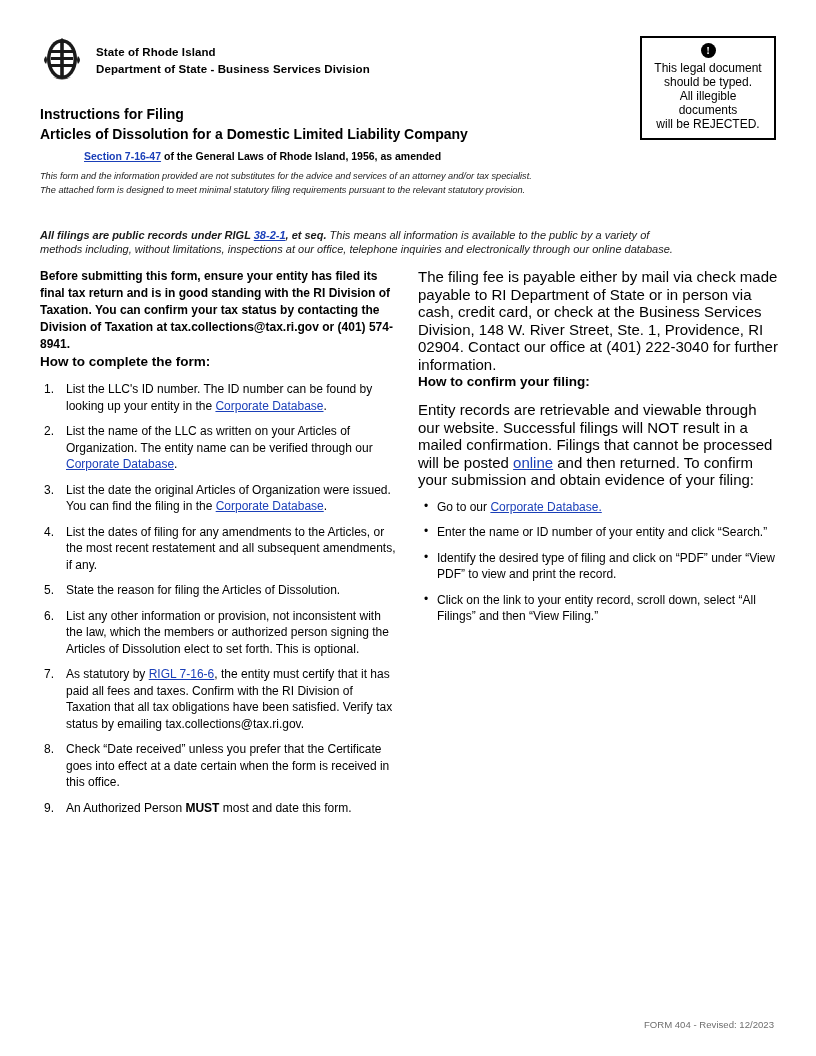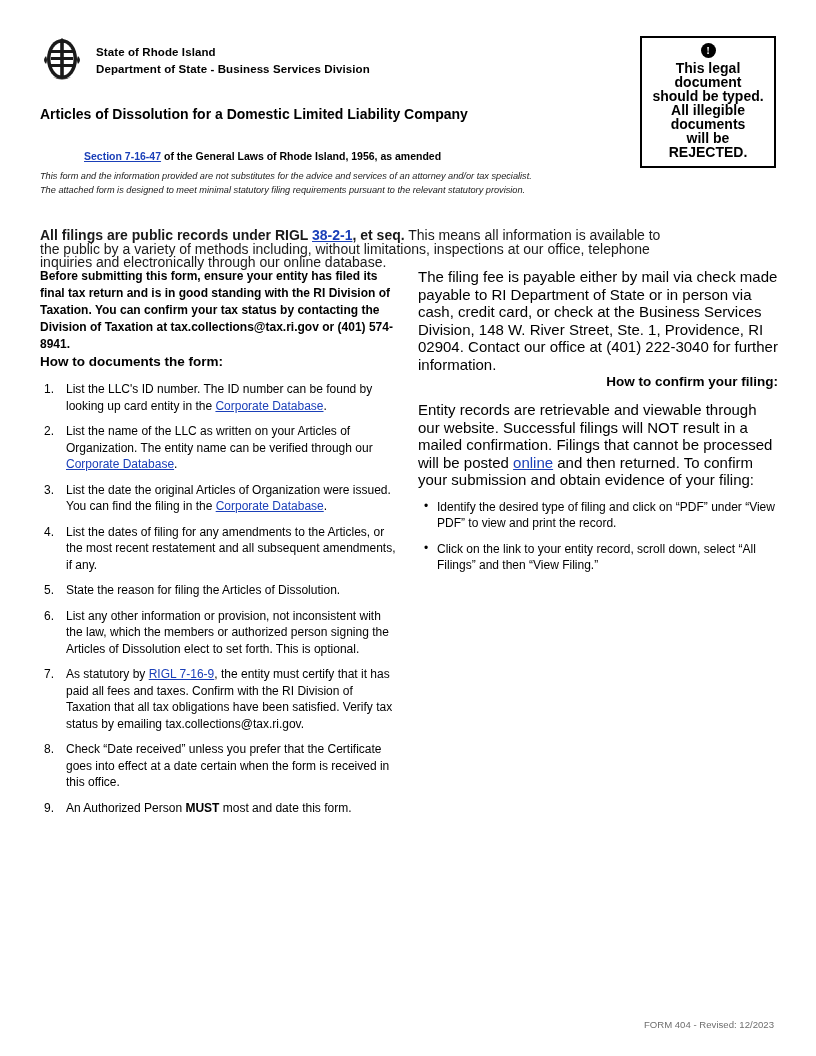--- a/index.html
+++ b/index.html
@@ -63,22 +63,22 @@
     background: #000;
     color: #fff;
     font-size: 11px;
     line-height: 15px;
     font-weight: bold;
     display: block;
     margin: 0 auto 3px auto;
     font-family: "Liberation Serif", serif;
   }
   .notice-line {
-    font-size: 14px;
-    font-weight: bold;
+    font-size: 12px;
+    font-weight: normal;
     line-height: 14px;
   }
   
   .title-block {
     position: absolute;
     left: 40px;
     top: 104px;
     width: 620px;
   }
   .title1 {
@@ -111,21 +111,22 @@
     font-size: 9.2px;
     font-style: italic;
     line-height: 13.5px;
     color: #1a1a1a;
   }
   .public-note {
     position: absolute;
     left: 40px;
     top: 229px;
     width: 640px;
-    font-size: 14px;
+    font-size: 11px;
+    font-style: italic;
     line-height: 13.5px;
     color: #1a1a1a;
   }
   .public-note b { font-weight: bold; }
   
   .col-left {
     position: absolute;
     left: 40px;
     top: 268px;
     width: 360px;
@@ -190,21 +191,21 @@
     margin-bottom: 9px;
     font-size: 12px;
     line-height: 16.5px;
   }
   ul.bullets > li:before {
     content: "\2022";
     position: absolute;
     left: 6px;
     top: -1px;
   }
-  .right-head-2 { margin-top: 28px; text-align: right; }
+  .right-head-2 { margin-top: 28px; }
   
   .footer {
     position: absolute;
     right: 42px;
     bottom: 26px;
     font-size: 9.6px;
     color: #6e6e6e;
   }
 </style>
 </head>
@@ -234,61 +235,64 @@
   <div class="notice">
     <span class="notice-icon">!</span>
     <div class="notice-line">This legal document</div>
     <div class="notice-line">should be typed.</div>
     <div class="notice-line">All illegible</div>
     <div class="notice-line">documents</div>
     <div class="notice-line">will be REJECTED.</div>
   </div>
 
   <div class="title-block">
+    <div class="title1">Instructions for Filing</div>
     <div class="title2">Articles of Dissolution for a Domestic Limited Liability Company</div>
   </div>
 
   <div class="statute-line">
     <a class="link" href="#">Section 7-16-47</a><span> of the General Laws of Rhode Island, 1956, as amended</span>
   </div>
 
   <div class="italic-note">
     <div>This form and the information provided are not substitutes for the advice and services of an attorney and/or tax specialist.</div>
     <div>The attached form is designed to meet minimal statutory filing requirements pursuant to the relevant statutory provision.</div>
   </div>
 
   <div class="public-note">
     <b>All filings are public records under RIGL </b><b><a class="link" href="#">38-2-1</a></b><b>, et seq.</b><span> This means all information is available to the public by a variety of methods including, without limitations, inspections at our office, telephone inquiries and electronically through our online database.</span>
   </div>
 
   <div class="col-left">
     <p class="bold-para">Before submitting this form, ensure your entity has filed its final tax return and is in good standing with the RI Division of Taxation. You can confirm your tax status by contacting the Division of Taxation at tax.collections@tax.ri.gov or (401) 574-8941.</p>
 
-    <h2 class="section-head howto-head">How to documents the form:</h2>
+    <h2 class="section-head howto-head">How to complete the form:</h2>
 
     <ol class="steps">
-      <li><span>List the LLC's ID number. The ID number can be found by looking up card entity in the </span><a class="link" href="#">Corporate Database</a><span>.</span></li>
+      <li><span>List the LLC's ID number. The ID number can be found by looking up your entity in the </span><a class="link" href="#">Corporate Database</a><span>.</span></li>
       <li><span>List the name of the LLC as written on your Articles of Organization. The entity name can be verified through our </span><a class="link" href="#">Corporate Database</a><span>.</span></li>
       <li><span>List the date the original Articles of Organization were issued. You can find the filing in the </span><a class="link" href="#">Corporate Database</a><span>.</span></li>
       <li><span>List the dates of filing for any amendments to the Articles, or the most recent restatement and all subsequent amendments, if any.</span></li>
       <li><span>State the reason for filing the Articles of Dissolution.</span></li>
       <li><span>List any other information or provision, not inconsistent with the law, which the members or authorized person signing the Articles of Dissolution elect to set forth. This is optional.</span></li>
-      <li><span>As statutory by </span><a class="link" href="#">RIGL 7-16-9</a><span>, the entity must certify that it has paid all fees and taxes. Confirm with the RI Division of Taxation that all tax obligations have been satisfied. Verify tax status by emailing tax.collections@tax.ri.gov.</span></li>
+      <li><span>As statutory by </span><a class="link" href="#">RIGL 7-16-6</a><span>, the entity must certify that it has paid all fees and taxes. Confirm with the RI Division of Taxation that all tax obligations have been satisfied. Verify tax status by emailing tax.collections@tax.ri.gov.</span></li>
       <li><span>Check “Date received” unless you prefer that the Certificate goes into effect at a date certain when the form is received in this office.</span></li>
       <li><span>An Authorized Person </span><b>MUST</b><span> most and date this form.</span></li>
     </ol>
   </div>
 
   <div class="col-right">
     <p class="body-para">The filing fee is payable either by mail via check made payable to RI Department of State or in person via cash, credit card, or check at the Business Services Division, 148 W. River Street, Ste. 1, Providence, RI 02904. Contact our office at (401) 222-3040 for further information.</p>
 
     <h2 class="section-head right-head-2">How to confirm your filing:</h2>
     <p class="body-para"><span>Entity records are retrievable and viewable through our website. Successful filings will NOT result in a mailed confirmation. Filings that cannot be processed will be posted </span><a class="link" href="#">online</a><span> and then returned. To confirm your submission and obtain evidence of your filing:</span></p>
 
     <ul class="bullets">
+      <li><span>Go to our </span><a class="link" href="#">Corporate Database.</a></li>
+      <li><span>Enter the name or ID number of your entity and click “Search.”</span></li>
       <li><span>Identify the desired type of filing and click on “PDF” under “View PDF” to view and print the record.</span></li>
       <li><span>Click on the link to your entity record, scroll down, select “All Filings” and then “View Filing.”</span></li>
     </ul>
   </div>
 
   <div class="footer">FORM 404 - Revised:  12/2023</div>
 
 </div>
 
 </body></html>

